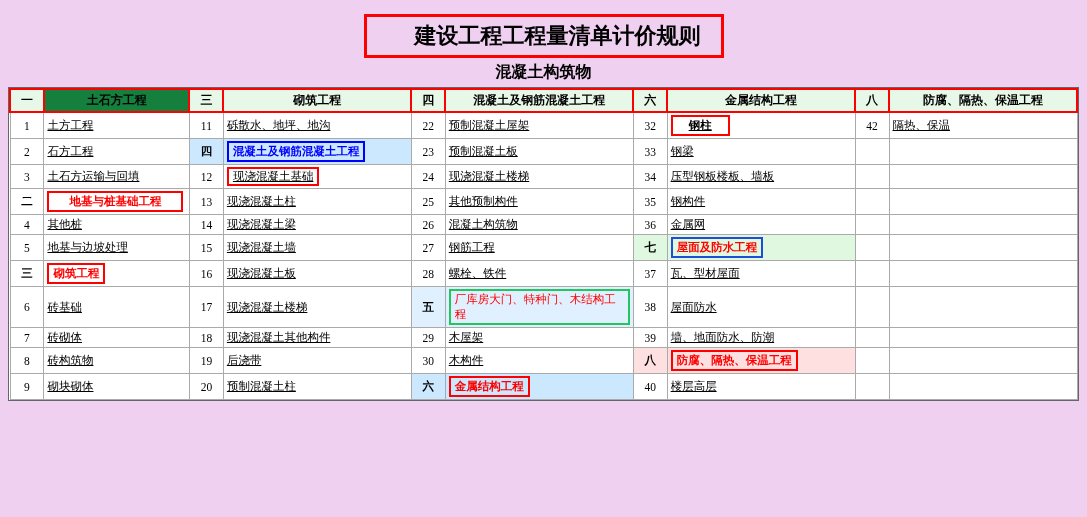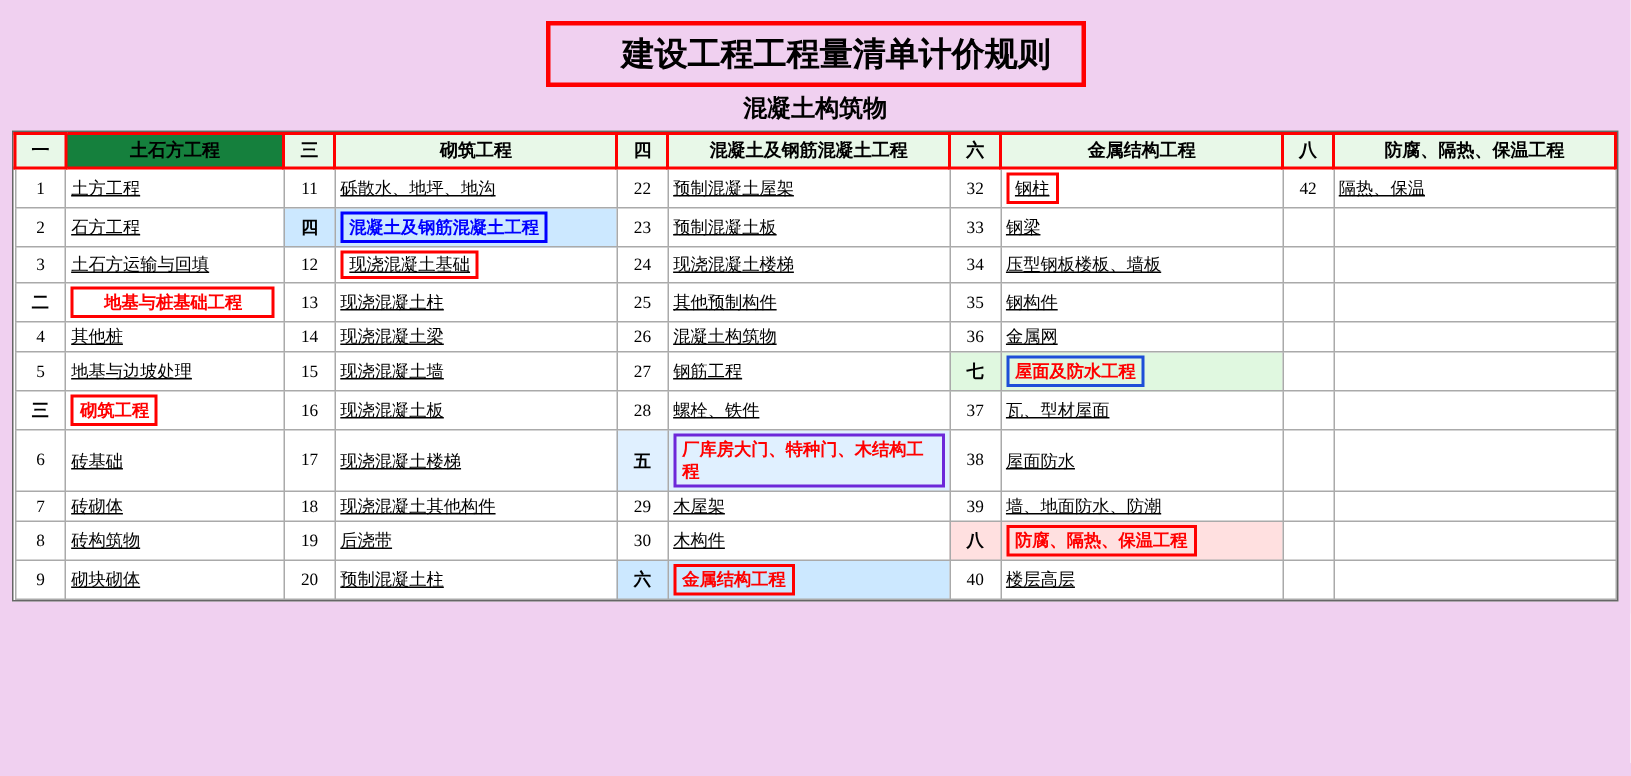--- a/index.html
+++ b/index.html
@@ -124,21 +124,21 @@
       <tbody>
 
         <tr>
           <td class="num-cell">1</td>
           <td><span class="cell-link">土方工程</span></td>
           <td class="num-cell">11</td>
           <td><span class="cell-link">砾散水、地坪、地沟</span></td>
           <td class="num-cell">22</td>
           <td><span class="cell-link">预制混凝土屋架</span></td>
           <td class="num-cell">32</td>
-          <td><span class="cell-link red-border" style="display:inline-block; padding:1px 4px;">钢柱</span></td>
+          <td><span class="cell-link red-border" style="display:inline-block; padding:1px 16px;font-weight:bold;">钢柱</span></td>
           <td class="num-cell">42</td>
           <td><span class="cell-link">隔热、保温</span></td>
         </tr>
 
         <tr>
           <td class="num-cell">2</td>
           <td><span class="cell-link">石方工程</span></td>
           <td class="num-cell" style="background:#cce8ff; font-weight:bold;">四</td>
           <td style="background:#cce8ff;">
             <span style="border:2px solid blue; display:inline-block; padding:1px 4px; font-weight:bold; color:blue;">混凝土及钢筋混凝土工程</span>
@@ -224,21 +224,21 @@
           <td></td>
         </tr>
 
         <tr>
           <td class="num-cell">6</td>
           <td><span class="cell-link">砖基础</span></td>
           <td class="num-cell">17</td>
           <td><span class="cell-link">现浇混凝土楼梯</span></td>
           <td class="num-cell" style="font-weight:bold; background:#e0f0ff;">五</td>
           <td style="background:#e0f0ff;">
-            <span style="border:2px solid #6d28d9; display:inline-block; padding:1px 4px; font-weight:bold; color:red;">厂库房大门、特种门、木结构工程</span>
+            <span style="border:2px solid #22c55e; display:inline-block; padding:1px 4px; font-weight:normal; color:red;">厂库房大门、特种门、木结构工程</span>
           </td>
           <td class="num-cell">38</td>
           <td><span class="cell-link">屋面防水</span></td>
           <td class="num-cell"></td>
           <td></td>
         </tr>
 
         <tr>
           <td class="num-cell">7</td>
           <td><span class="cell-link">砖砌体</span></td>

